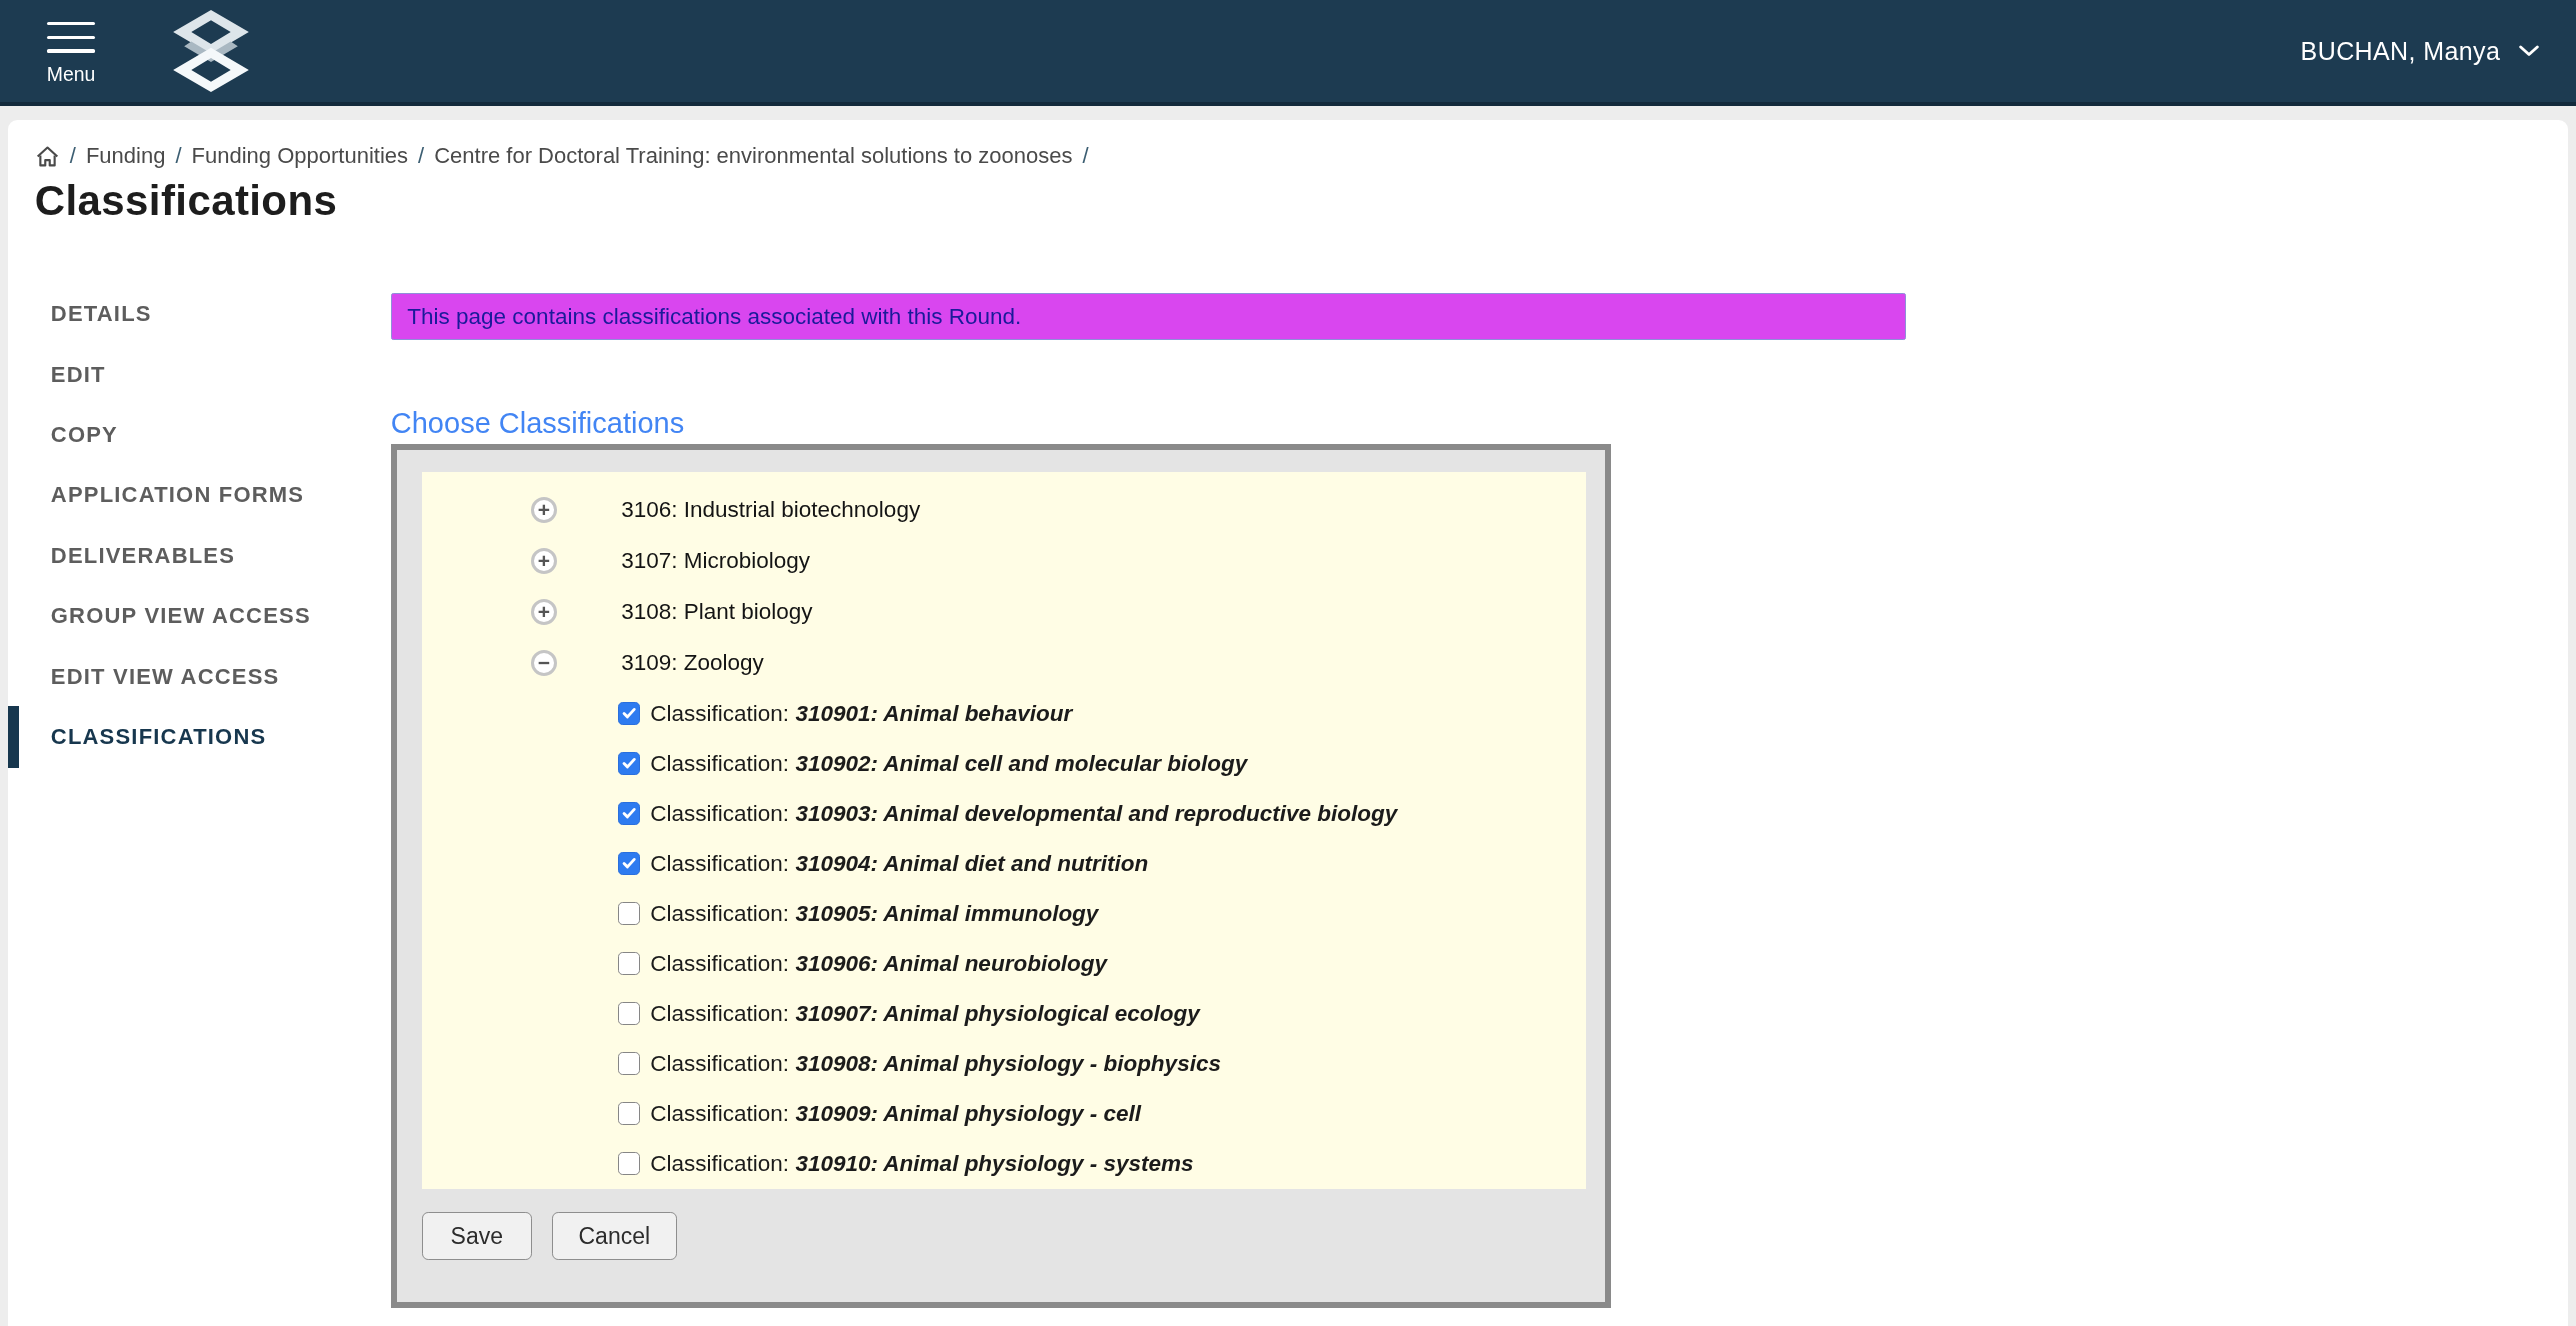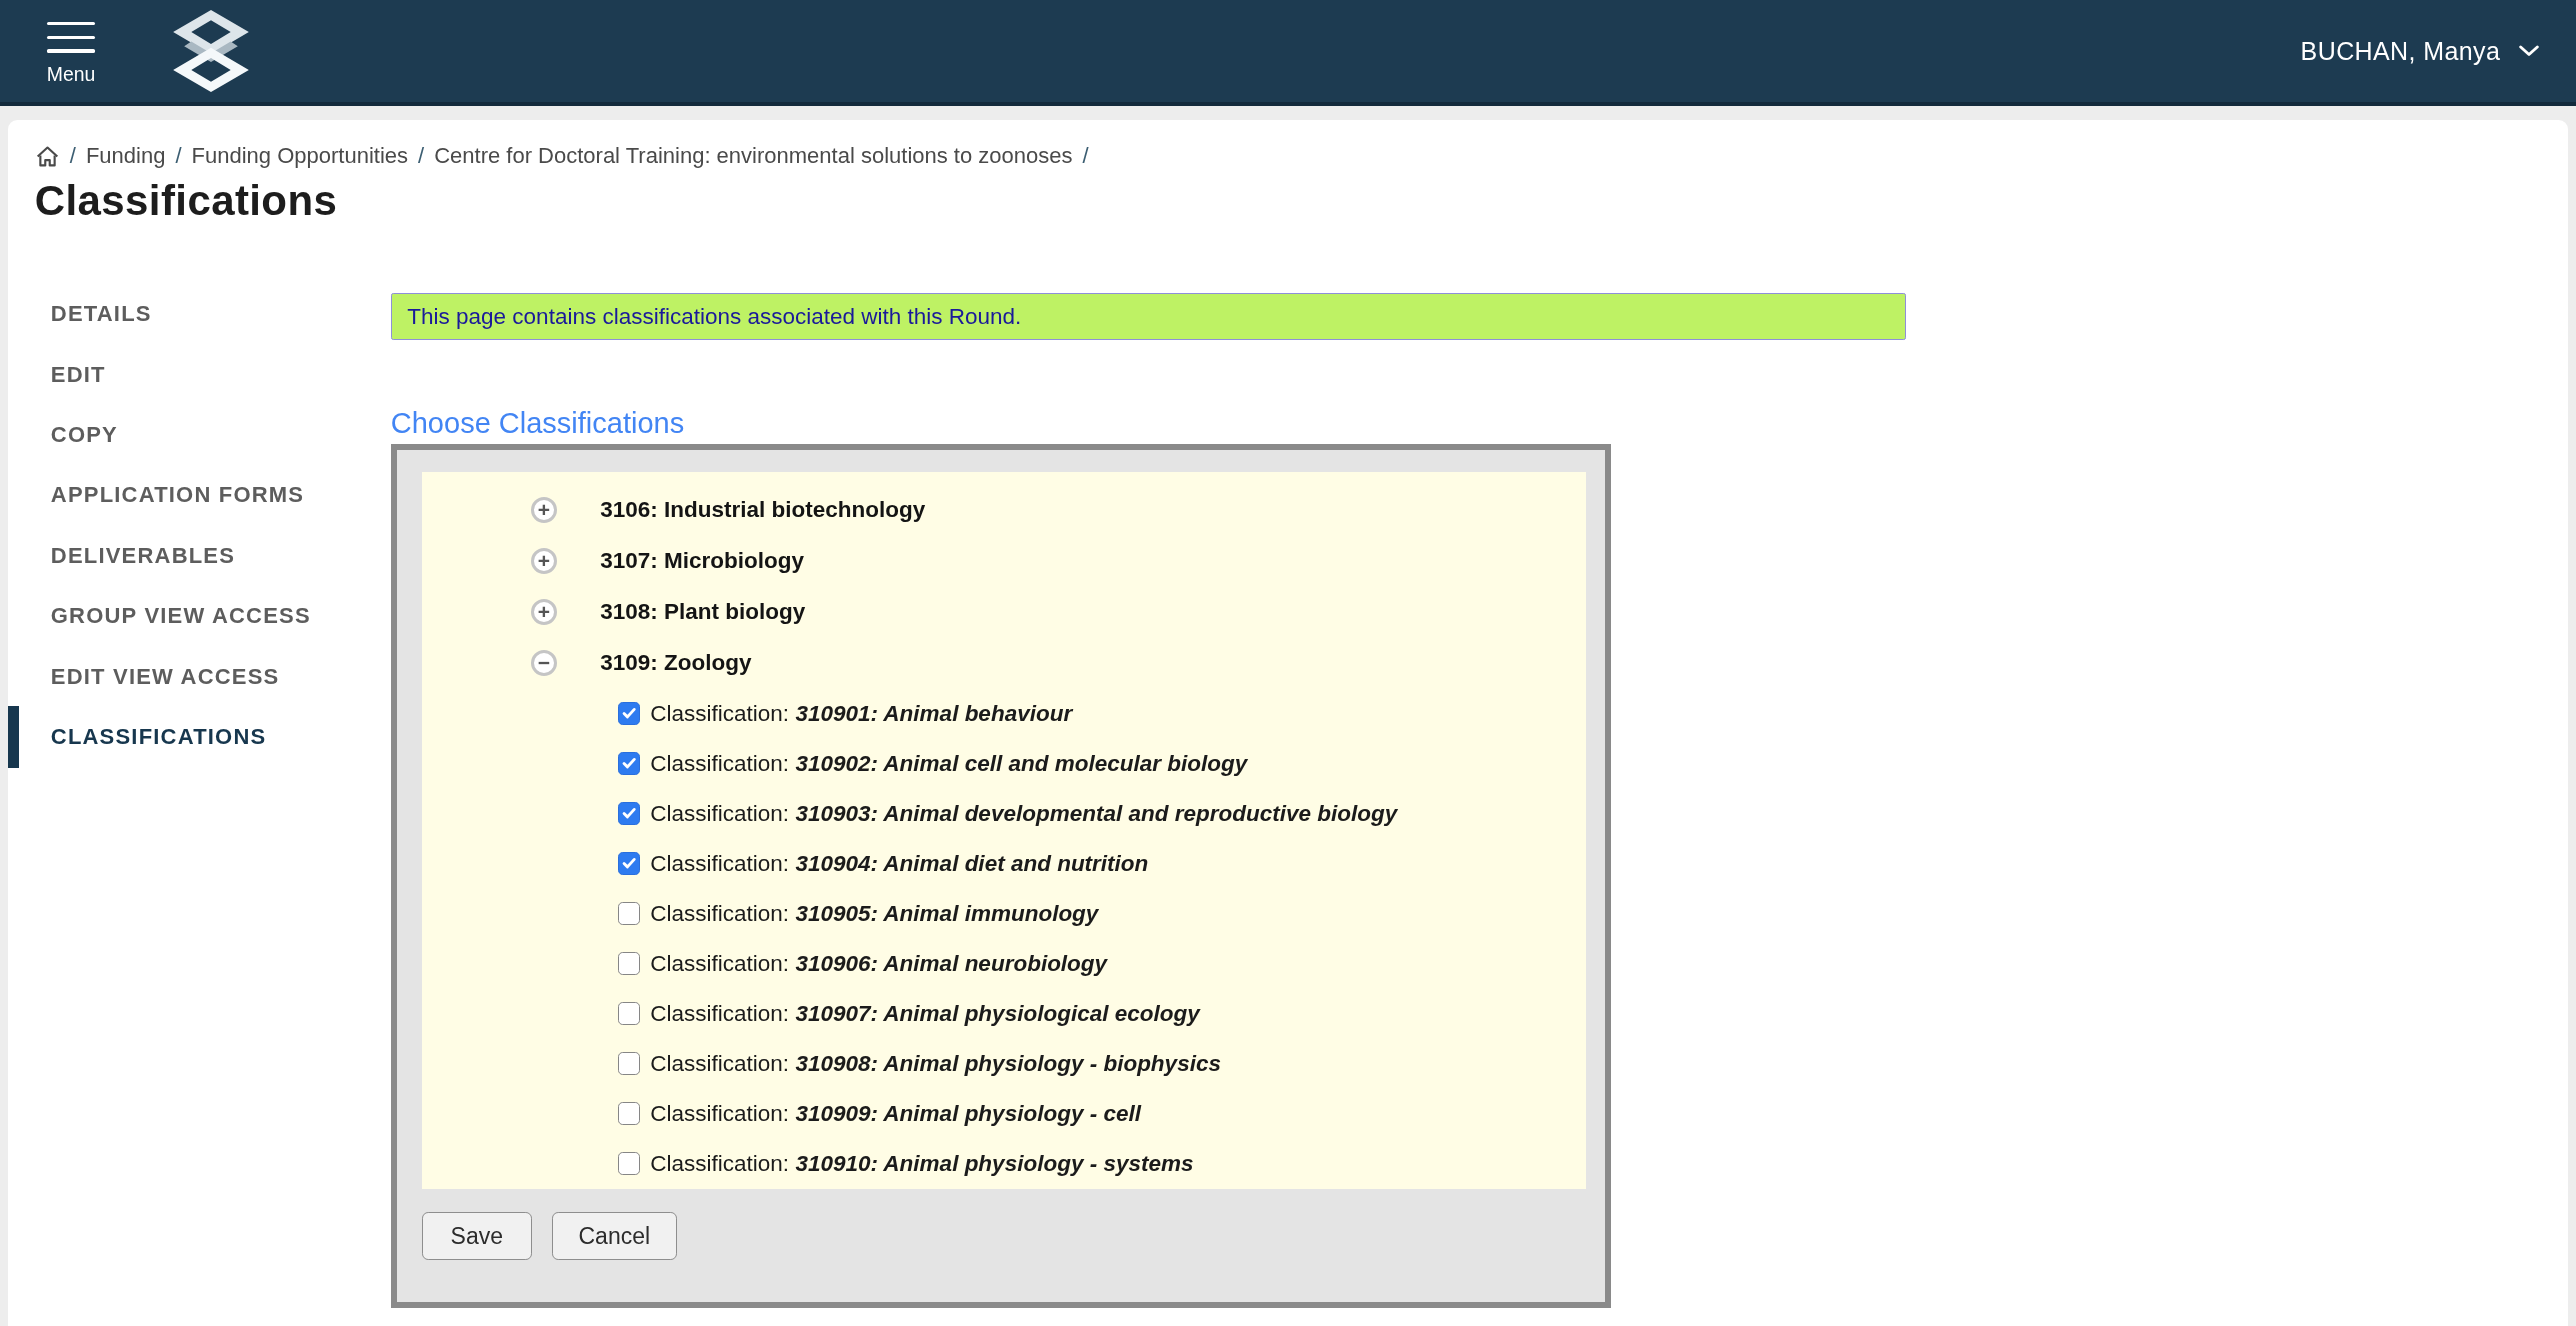--- a/index.html
+++ b/index.html
@@ -83,21 +83,21 @@
     content: "";
     position: absolute; left: -43px; top: -18px;
     width: 11.7px; height: 62px;
     background: #17374e;
   }
 
   .main { flex: 1 1 auto; }
 
   .notice {
     width: 1515px;
-    background: #bef264;
+    background: #d946ef;
     border: 1.6px solid #8f8fd9;
     border-radius: 2.3px;
     padding: 9.3px 15.5px;
     font-size: 22.5px; line-height: 26.4px;
     color: #1a1a9a;
   }
 
   .choose-link {
     display: inline-block;
     margin-top: 67px;
@@ -125,22 +125,22 @@
     margin-left: 109px;
     width: 26.4px; height: 26.4px; flex: 0 0 26.4px;
     border: 3.1px solid #c5c5c5; border-radius: 50%;
     background: #ffffff;
     display: flex; align-items: center; justify-content: center;
     font-size: 21px; font-weight: bold; color: #555555;
     line-height: 1; cursor: pointer;
     padding-bottom: 1.6px;
   }
   .tree-parent-label {
-    margin-left: 43px;
-    font-size: 22.5px; font-weight: bold; color: #141414;
+    margin-left: 64px;
+    font-size: 22.5px; font-weight: normal; color: #141414;
     white-space: nowrap;
   }
 
   .tree-child-row { height: 50px; display: flex; align-items: center; }
   .checkbox {
     margin-left: 196px;
     width: 22.5px; height: 22.5px; flex: 0 0 22.5px;
     border-radius: 4.7px; cursor: pointer;
     display: flex; align-items: center; justify-content: center;
   }

